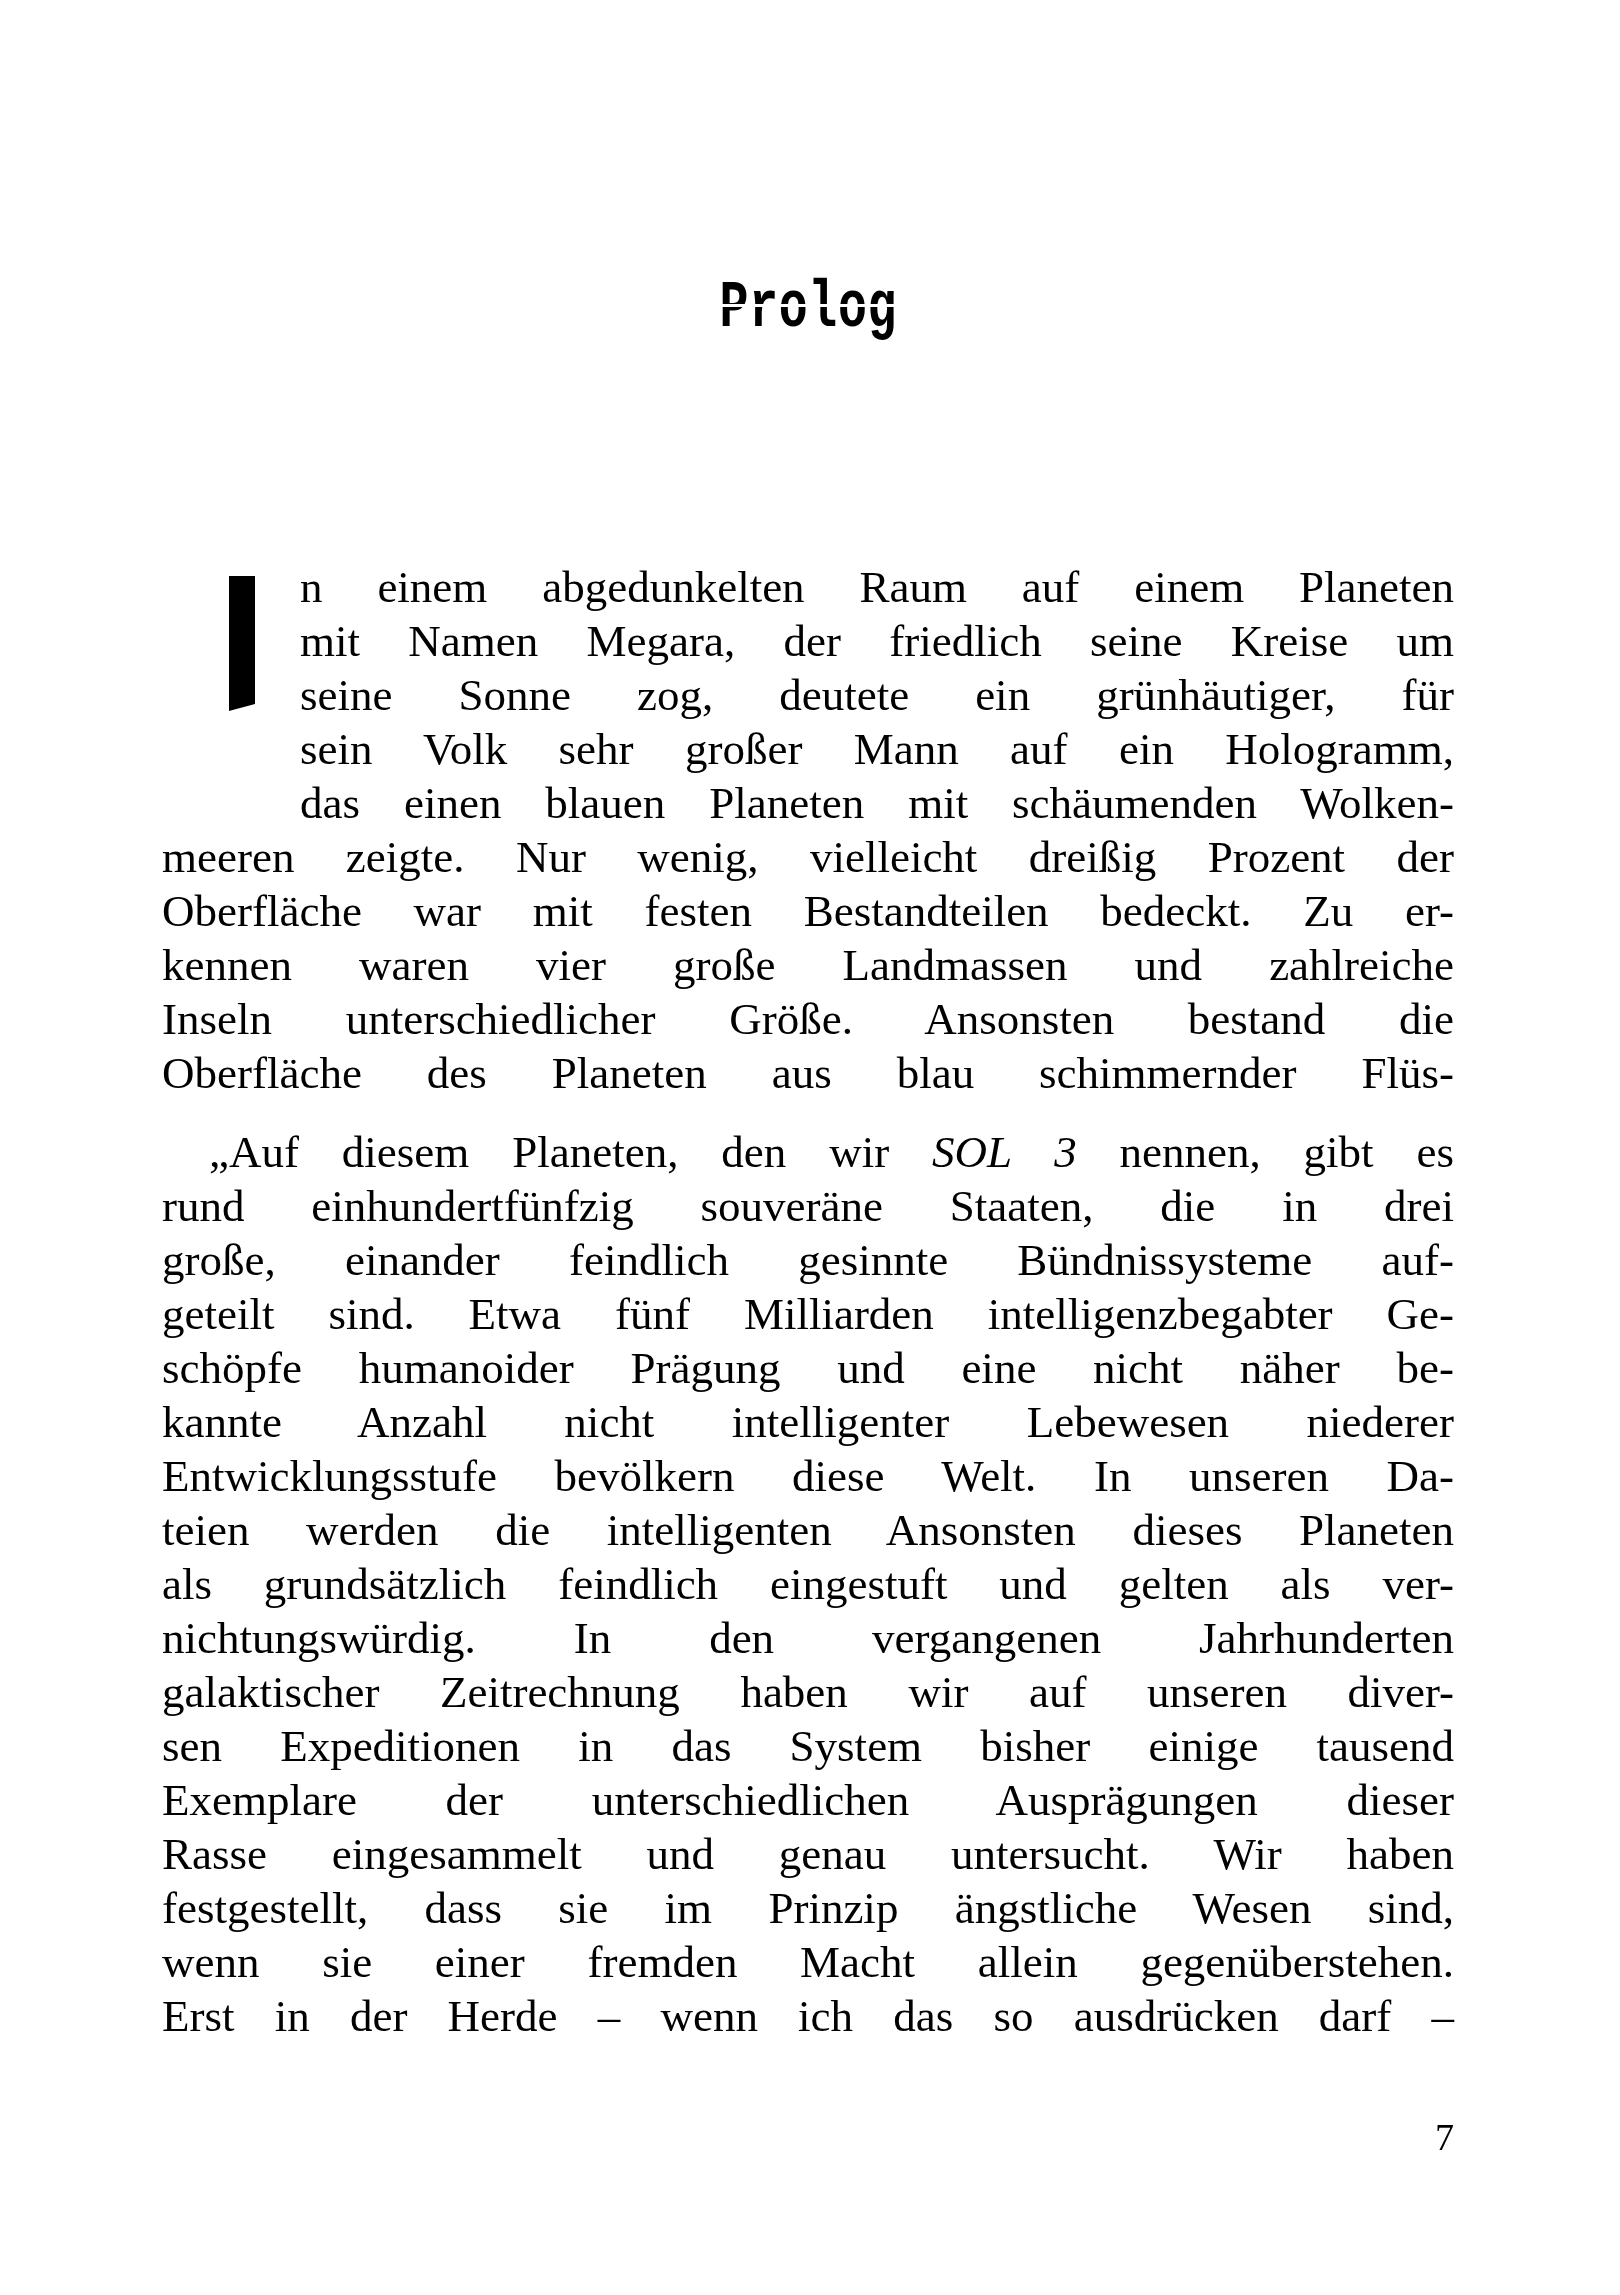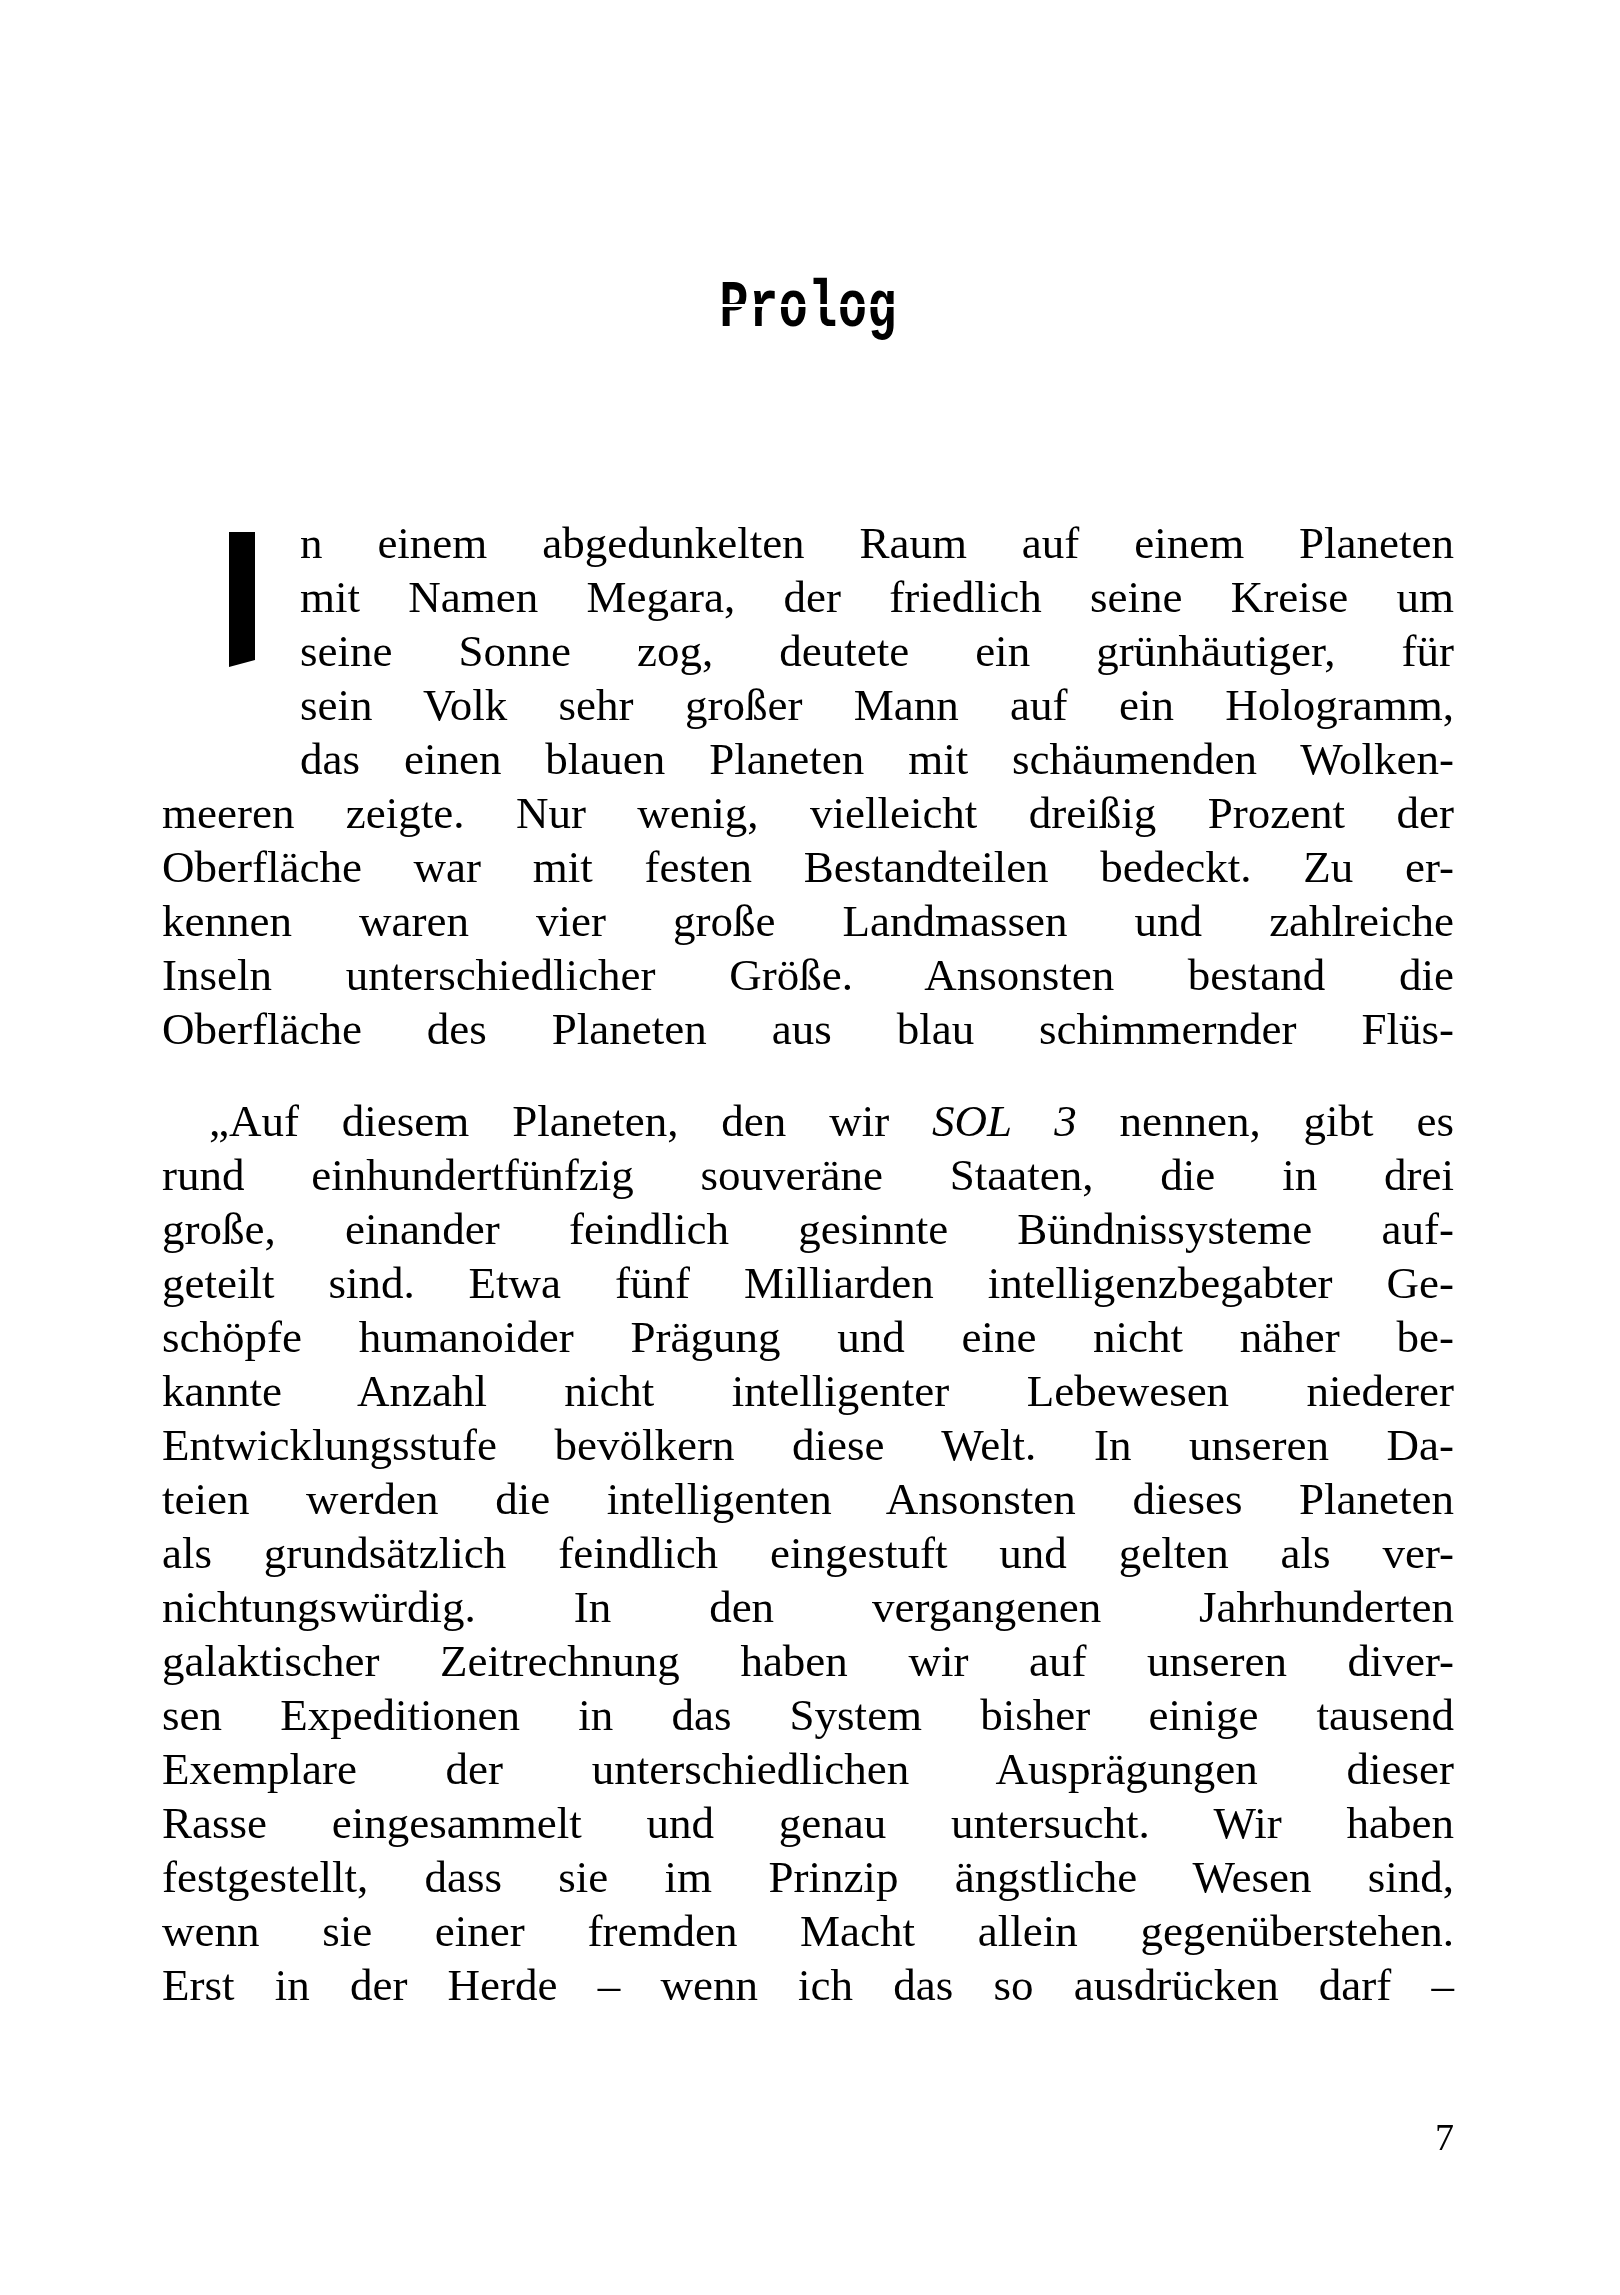--- a/index.html
+++ b/index.html
@@ -36,33 +36,33 @@
   }
   .title-text::after {
     content: "";
     position: absolute;
     left: -11px; right: -11px;
     top: 29px; height: 2.8px;
     background: #ffffff;
   }
   .body-text {
     position: absolute;
-    left: 162px; top: 516px; width: 1292px;
+    left: 162px; top: 560px; width: 1292px;
     font-size: 45px;
   }
   .line {
     height: 54px;
     line-height: 54px;
     text-align: justify;
     text-align-last: justify;
     text-justify: inter-word;
   }
   .line.para-end { text-align-last: left; }
   .line.indent { text-indent: 47px; }
-  .para-2 { margin-top: 38px; }
+  .para-2 { margin-top: 25px; }
   
   .dropcap-float {
     float: left;
     width: 138px; height: 217px;
     position: relative;
   }
   .dropcap-bar {
     position: absolute;
     left: 67px; top: 16px;
     width: 26px; height: 135px;

